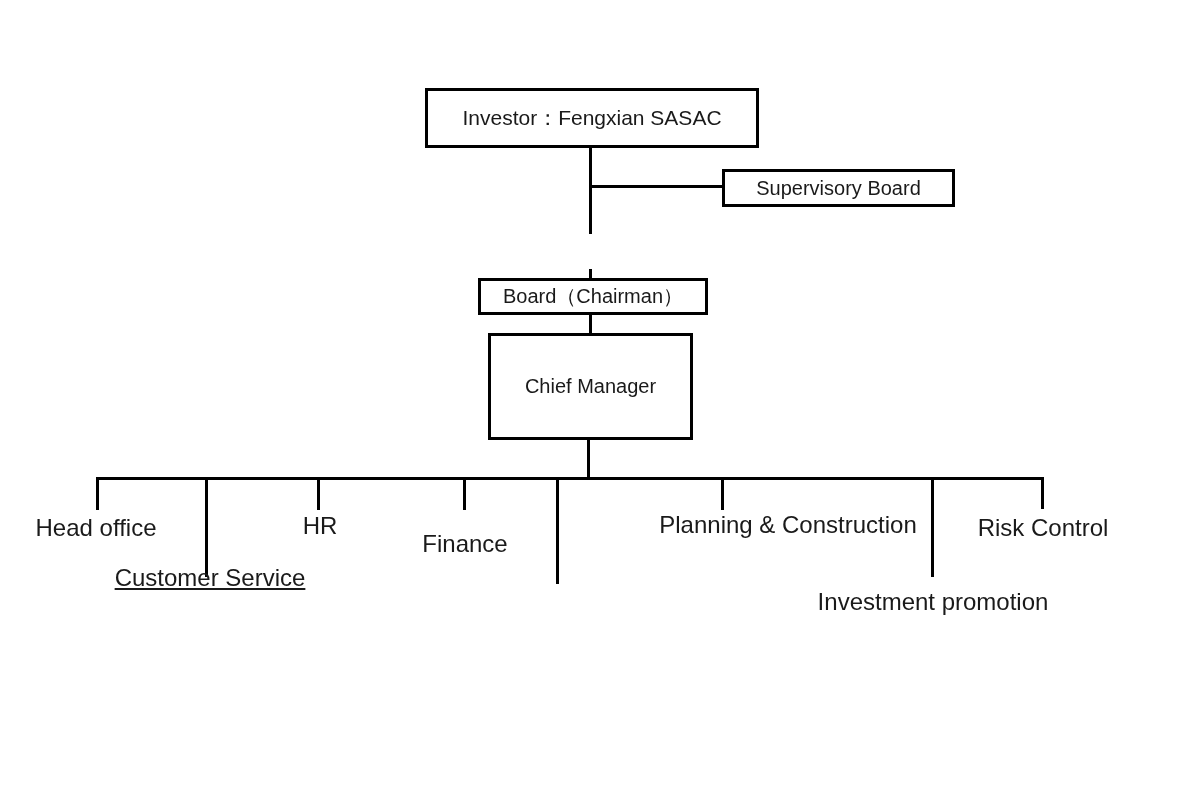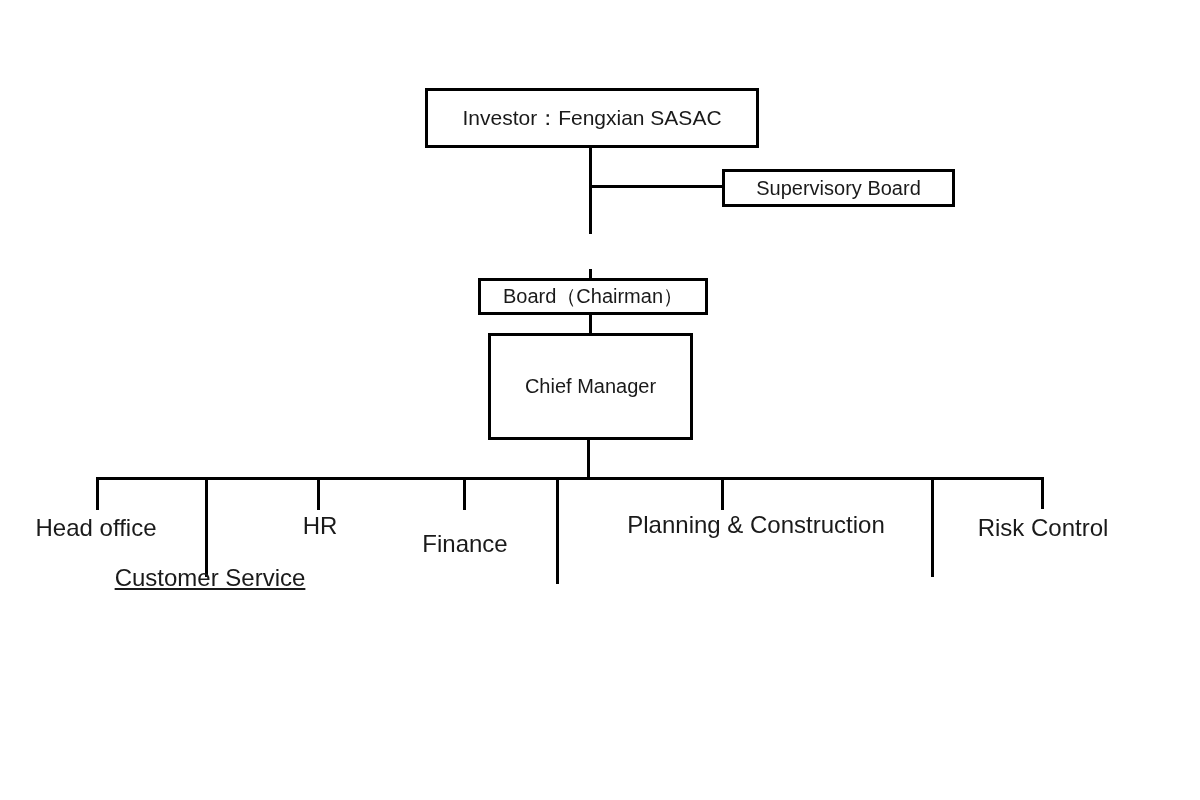--- a/index.html
+++ b/index.html
@@ -66,21 +66,21 @@
   #drop-safety           { left: 556px;  top: 477px; height: 107px; }
   #drop-planning         { left: 721px;  top: 477px; height: 33px; }
   #drop-investment       { left: 931px;  top: 477px; height: 100px; }
   #drop-risk-control     { left: 1041px; top: 477px; height: 32px; }
   
   #label-head-office      { left: 96px;   top: 528px; }
   #label-customer-service { left: 210px;  top: 578px; text-decoration: underline; }
   #label-hr               { left: 320px;  top: 526px; }
   #label-finance          { left: 465px;  top: 544px; }
   #label-safety           { left: 560px;  top: 601px; }
-  #label-planning         { left: 756px;  top: 525px; }
+  #label-planning         { left: 788px;  top: 525px; }
   #label-investment       { left: 933px;  top: 602px; }
   #label-risk-control     { left: 1043px; top: 528px; }
 </style>
 </head>
 <body>
 
 <div class="canvas">
 
   <div class="vline" id="trunk-investor-board"></div>
   <div class="hline" id="branch-supervisory"></div>
@@ -111,15 +111,16 @@
 
   <div class="node multi" id="management-box">
     <div>Chief Manager</div>
   </div>
 
   <div class="dept" id="label-head-office">Head office</div>
   <div class="dept" id="label-customer-service">Customer Service</div>
   <div class="dept" id="label-hr">HR</div>
   <div class="dept" id="label-finance">Finance</div>
   <div class="dept" id="label-planning">Planning &amp; Construction</div>
+  <div class="dept" id="label-investment">Investment promotion</div>
   <div class="dept" id="label-risk-control">Risk Control</div>
 
 </div>
 
 </body></html>

